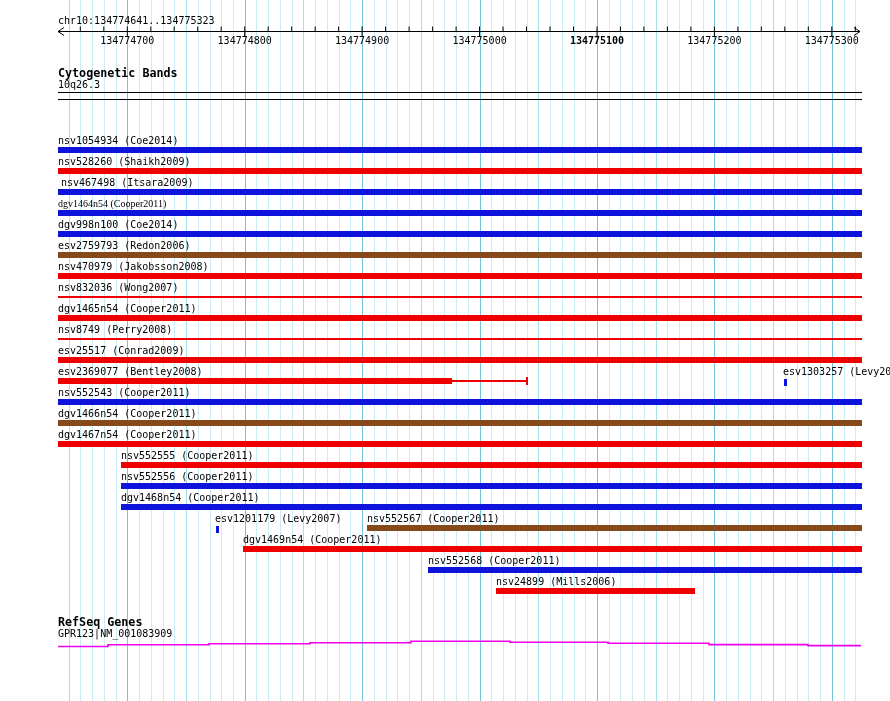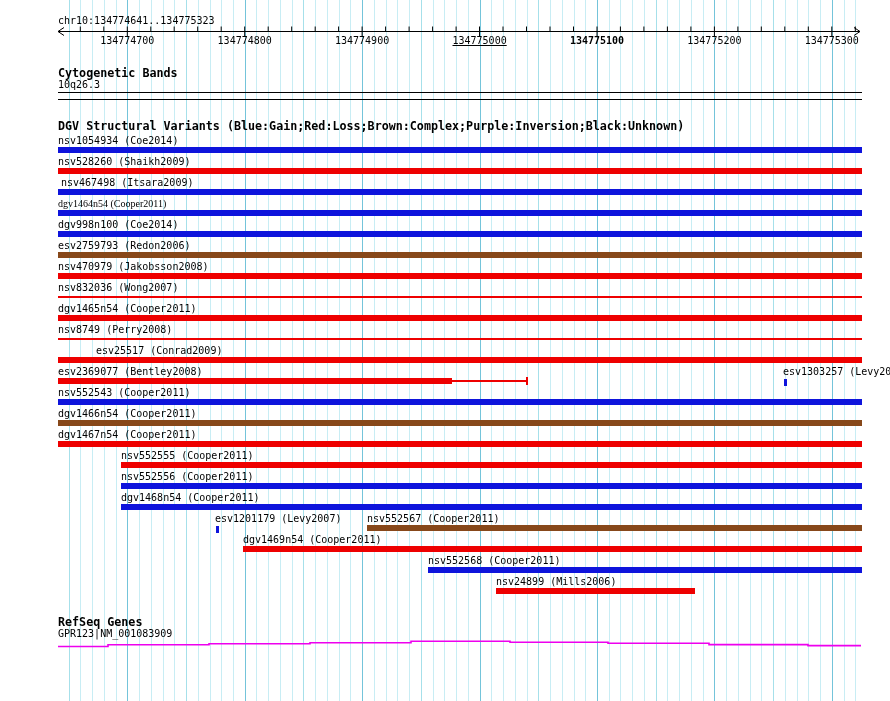--- a/index.html
+++ b/index.html
@@ -129,31 +129,30 @@
       <line x1="855.3" y1="26.5" x2="855.3" y2="31.5" stroke="#000000" stroke-width="1"></line>
       <polyline points="58,646.5 108,646.5 108,644.8 209,644.8 209,643.8 310,643.8 310,642.8 411,642.8 411,641.2 510,641.2 510,642.3 608,642.3 608,643.3 709,643.3 709,644.6 808,644.6 808,645.6 861,645.6" stroke="#ee00ee" stroke-width="1.6" fill="none"></polyline>
     </svg>
 
   <div class="lbl" style="left:58px;top:15px">chr10:134774641..134775323</div>
 
   <div id="ruler-labels">
       <div class="lbl" style="left: 127.3px; top: 35px; transform: translateX(-50%);">134774700</div>
       <div class="lbl" style="left: 244.7px; top: 35px; transform: translateX(-50%);">134774800</div>
       <div class="lbl" style="left: 362.1px; top: 35px; transform: translateX(-50%);">134774900</div>
-      <div class="lbl" style="left: 479.6px; top: 35px; transform: translateX(-50%); text-decoration: underline;">134775000</div>
+      <div class="lbl" style="left: 479.6px; top: 35px; transform: translateX(-50%);">134775000</div>
       <div class="lbl" style="left: 597px; top: 35px; transform: translateX(-50%); font-weight: bold;">134775100</div>
       <div class="lbl" style="left: 714.4px; top: 35px; transform: translateX(-50%);">134775200</div>
       <div class="lbl" style="left: 831.8px; top: 35px; transform: translateX(-50%);">134775300</div>
     </div>
 
   <div class="hdr" style="left:58px;top:67px">Cytogenetic Bands</div>
   <div class="lbl" style="left:58px;top:79px">10q26.3</div>
   <div id="cytoband-box"></div>
 
-  <div class="hdr" style="left:58px;top:120px">DGV Structural Variants (Blue:Gain;Red:Loss;Brown:Complex;Purple:Inversion;Black:Unknown)</div>
 
   <div id="tracks-layer">
       <div class="lbl" style="left: 58px; top: 135px;">nsv1054934 (Coe2014)</div>
       <div class="bar" style="left: 58px; top: 147px; width: 804px; height: 6px; background: rgb(14, 20, 220);"></div>
       <div class="lbl" style="left: 58px; top: 156px;">nsv528260 (Shaikh2009)</div>
       <div class="bar" style="left: 58px; top: 168px; width: 804px; height: 6px; background: rgb(238, 0, 0);"></div>
       <div class="lbl" style="left: 61px; top: 177px;">nsv467498 (Itsara2009)</div>
       <div class="bar" style="left: 58px; top: 189px; width: 804px; height: 6px; background: rgb(14, 20, 220);"></div>
       <div class="lbl" style="left: 58px; top: 198px; font-family: Liberation Serif, serif;">dgv1464n54 (Cooper2011)</div>
       <div class="bar" style="left: 58px; top: 210px; width: 804px; height: 6px; background: rgb(14, 20, 220);"></div>
@@ -162,21 +161,21 @@
       <div class="lbl" style="left: 58px; top: 240px; text-align: right;">esv2759793 (Redon2006)</div>
       <div class="bar" style="left: 58px; top: 252px; width: 804px; height: 6px; background: rgb(135, 72, 26);"></div>
       <div class="lbl" style="left: 58px; top: 261px;">nsv470979 (Jakobsson2008)</div>
       <div class="bar" style="left: 58px; top: 273px; width: 804px; height: 6px; background: rgb(238, 0, 0);"></div>
       <div class="lbl" style="left: 58px; top: 282px;">nsv832036 (Wong2007)</div>
       <div class="bar" style="left: 58px; top: 296px; width: 804px; height: 2px; background: rgb(238, 0, 0);"></div>
       <div class="lbl" style="left: 58px; top: 303px;">dgv1465n54 (Cooper2011)</div>
       <div class="bar" style="left: 58px; top: 315px; width: 804px; height: 6px; background: rgb(238, 0, 0);"></div>
       <div class="lbl" style="left: 58px; top: 324px;">nsv8749 (Perry2008)</div>
       <div class="bar" style="left: 58px; top: 338px; width: 804px; height: 2px; background: rgb(238, 0, 0);"></div>
-      <div class="lbl" style="left: 58px; top: 345px; margin-left: 38px;">esv25517 (Conrad2009)</div>
+      <div class="lbl" style="left: 58px; top: 345px;">esv25517 (Conrad2009)</div>
       <div class="bar" style="left: 58px; top: 357px; width: 804px; height: 6px; background: rgb(238, 0, 0);"></div>
       <div class="lbl" style="left: 58px; top: 366px;">esv2369077 (Bentley2008)</div>
       <div class="bar" style="left: 58px; top: 378px; width: 394px; height: 6px; background: rgb(238, 0, 0);"></div>
       <div class="bar" style="left: 452px; top: 380px; width: 76px; height: 2px; background: rgb(238, 0, 0);"></div>
       <div class="bar" style="left: 526px; top: 377px; width: 2px; height: 8px; background: rgb(238, 0, 0);"></div>
       <div class="lbl" style="left: 783px; top: 366px;">esv1303257 (Levy20</div>
       <div class="bar" style="left: 784px; top: 379px; width: 3px; height: 7px; background: rgb(14, 20, 220);"></div>
       <div class="lbl" style="left: 58px; top: 387px;">nsv552543 (Cooper2011)</div>
       <div class="bar" style="left: 58px; top: 399px; width: 804px; height: 6px; background: rgb(14, 20, 220);"></div>
       <div class="lbl" style="left: 58px; top: 408px;">dgv1466n54 (Cooper2011)</div>

